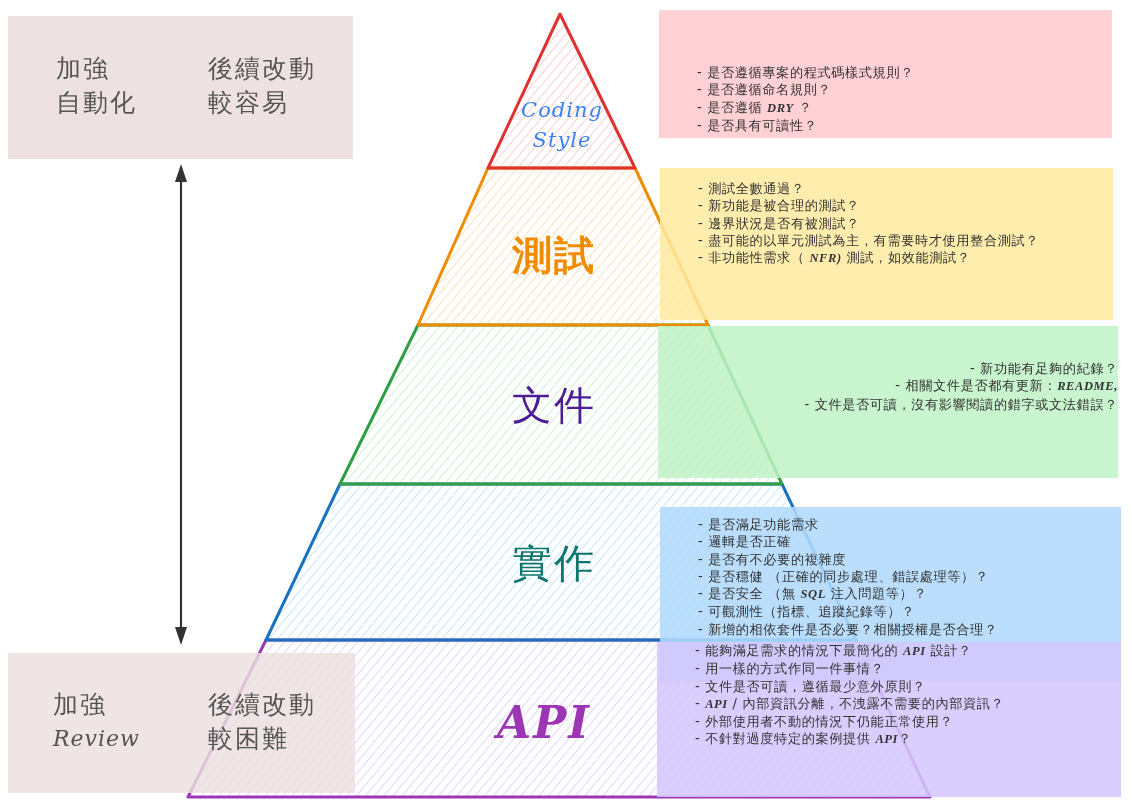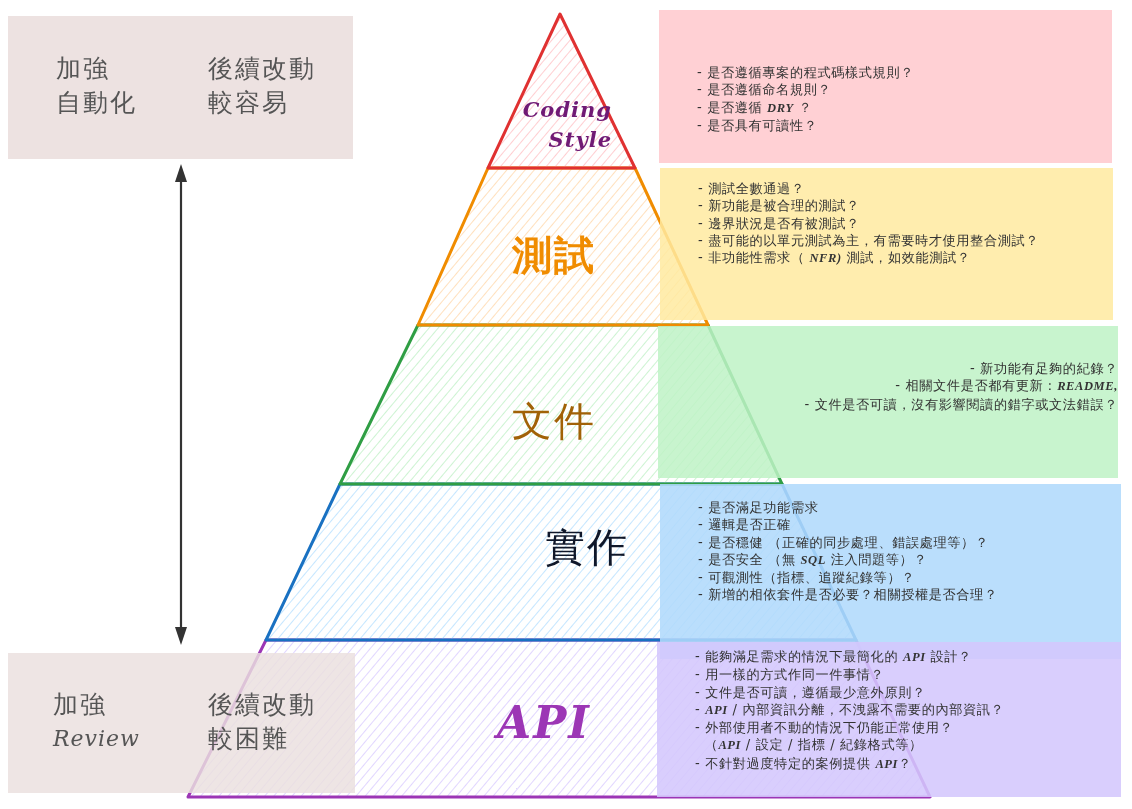--- a/index.html
+++ b/index.html
@@ -43,21 +43,21 @@
 
   <polygon points="340,484 782,484 856,640 266,640" fill="url(#hatch-blue)" stroke="#1971c2" stroke-width="3" stroke-linejoin="round"></polygon>
 
   <polygon points="418,325 708,325 782,484 340,484" fill="url(#hatch-green)" stroke="#2f9e44" stroke-width="3" stroke-linejoin="round"></polygon>
 
   <polygon points="488,168 635,168 708,325 418,325" fill="url(#hatch-orange)" stroke="#f08c00" stroke-width="3" stroke-linejoin="round"></polygon>
 
   <polygon points="560,14 635,168 488,168" fill="url(#hatch-red)" stroke="#e03131" stroke-width="3" stroke-linejoin="round"></polygon>
 </svg>
 
-<div class="note" style="left:659px; top:10px; width:453px; height:153px; background:rgba(255,200,204,0.85); padding-top:54px;">
+<div class="note" style="left:659px; top:10px; width:453px; height:128px; background:rgba(255,200,204,0.85); padding-top:54px;">
   <ul>
     <li>- 是否遵循專案的程式碼樣式規則？</li>
     <li>- 是否遵循命名規則？</li>
     <li>- 是否遵循 <span class="kw">DRY</span> ？</li>
     <li>- 是否具有可讀性？</li>
   </ul>
 </div>
 
 <div class="note" style="left:660px; top:168px; width:453px; height:152px; background:rgba(255,234,160,0.85); padding-top:12px;">
   <ul>
@@ -70,50 +70,50 @@
 </div>
 
 <div class="note" style="left:658px; top:326px; width:460px; height:152px; background:rgba(190,242,198,0.85); padding-top:34px;text-align:right;">
   <ul>
     <li>- 新功能有足夠的紀錄？</li>
     <li>- 相關文件是否都有更新：<span class="kw">README,</span></li>
     <li>- 文件是否可讀，沒有影響閱讀的錯字或文法錯誤？</li>
   </ul>
 </div>
 
-<div class="note" style="left:660px; top:484px; width:461px; height:175px; background:rgba(176,217,252,0.88); padding-top:15px;">
+<div class="note" style="left:660px; top:507px; width:461px; height:175px; background:rgba(176,217,252,0.88); padding-top:9px;">
   <ul>
     <li>- 是否滿足功能需求</li>
     <li>- 邏輯是否正確</li>
+    <li>- 是否有不必要的複雜度</li>
     <li>- 是否穩健 （正確的同步處理、錯誤處理等）？</li>
     <li>- 是否安全 （無 <span class="kw">SQL</span> 注入問題等）？</li>
     <li>- 可觀測性（指標、追蹤紀錄等）？</li>
     <li>- 新增的相依套件是否必要？相關授權是否合理？</li>
   </ul>
 </div>
 
-<div class="note" style="left:657px; top:642px; width:464px; height:155px; background:rgba(212,199,253,0.88); padding-top:6px;">
+<div class="note" style="left:657px; top:642px; width:464px; height:155px; background:rgba(212,199,253,0.88); ">
   <ul>
     <li>- 能夠滿足需求的情況下最簡化的 <span class="kw">API</span> 設計？</li>
     <li>- 用一樣的方式作同一件事情？</li>
     <li>- 文件是否可讀，遵循最少意外原則？</li>
     <li>- <span class="kw">API</span> / 內部資訊分離，不洩露不需要的內部資訊？</li>
     <li>- 外部使用者不動的情況下仍能正常使用？</li>
-    <li>  （<span class="kw">API</span> / 設定 / 指標 / 紀錄格式等）</li>
     <li>- 不針對過度特定的案例提供 <span class="kw">API</span>？</li>
   </ul>
 </div>
 
-<div class="abs hand" style="left:512px; top:95px; width:100px; text-align:right; color:#701a75; font-size:21px; line-height:30px;font-weight:bold;">
+<div class="abs hand" style="left:512px; top:95px; width:100px; text-align:center; color:#3b82f6; font-size:21px; line-height:30px;">
   <div>Coding</div>
   <div>Style</div>
 </div>
 <div class="layer-label" style="left:512px; top:228px; color:#f08c00;font-weight:bold;">測試</div>
-<div class="layer-label" style="left:512px; top:394px; color:#a16207;">文件</div>
-<div class="layer-label" style="left:512px; top:520px; color:#0f172a;margin-left:33px;">實作</div>
+<div class="layer-label" style="left:512px; top:378px; color:#4c1d95;">文件</div>
+<div class="layer-label" style="left:512px; top:536px; color:#0f766e;">實作</div>
 <div class="layer-label hand" style="left:497px; top:697px; color:#9c36b5; font-weight:bold; font-size:44px;">API</div>
 
 <div class="side-box" style="left:8px; top:16px; width:345px; height:143px;"></div>
 <div class="side-text" style="left:56px; top:52px;">
   <div>加強</div>
   <div>自動化</div>
 </div>
 <div class="side-text" style="left:208px; top:52px;">
   <div>後續改動</div>
   <div>較容易</div>

